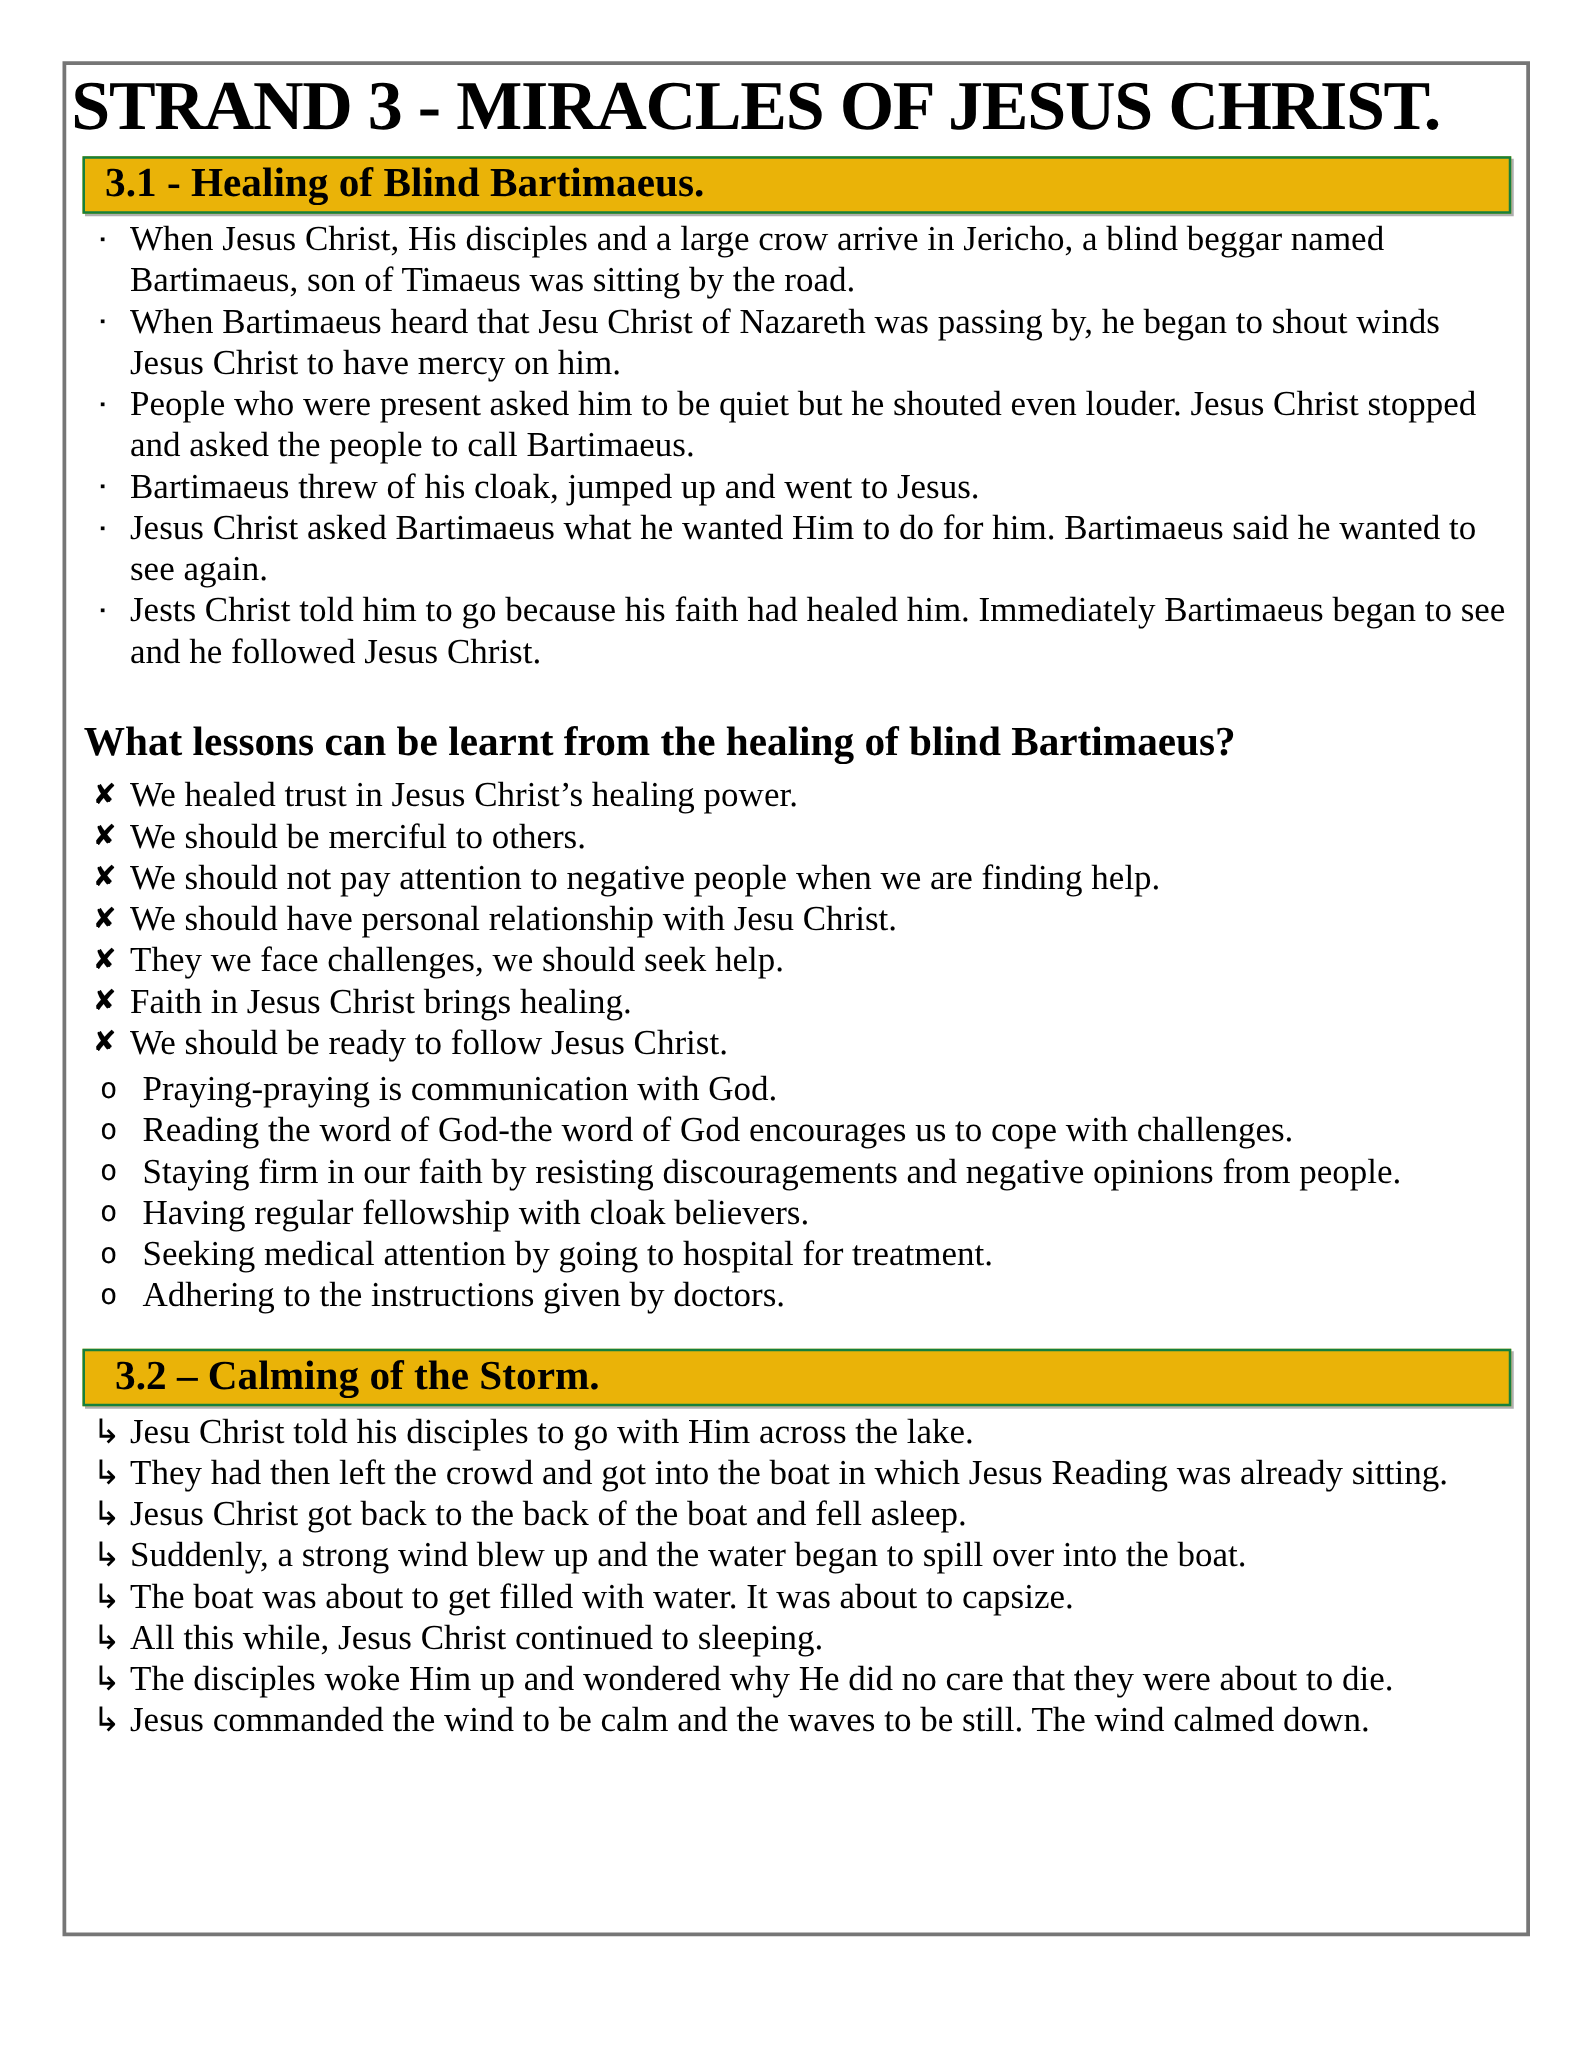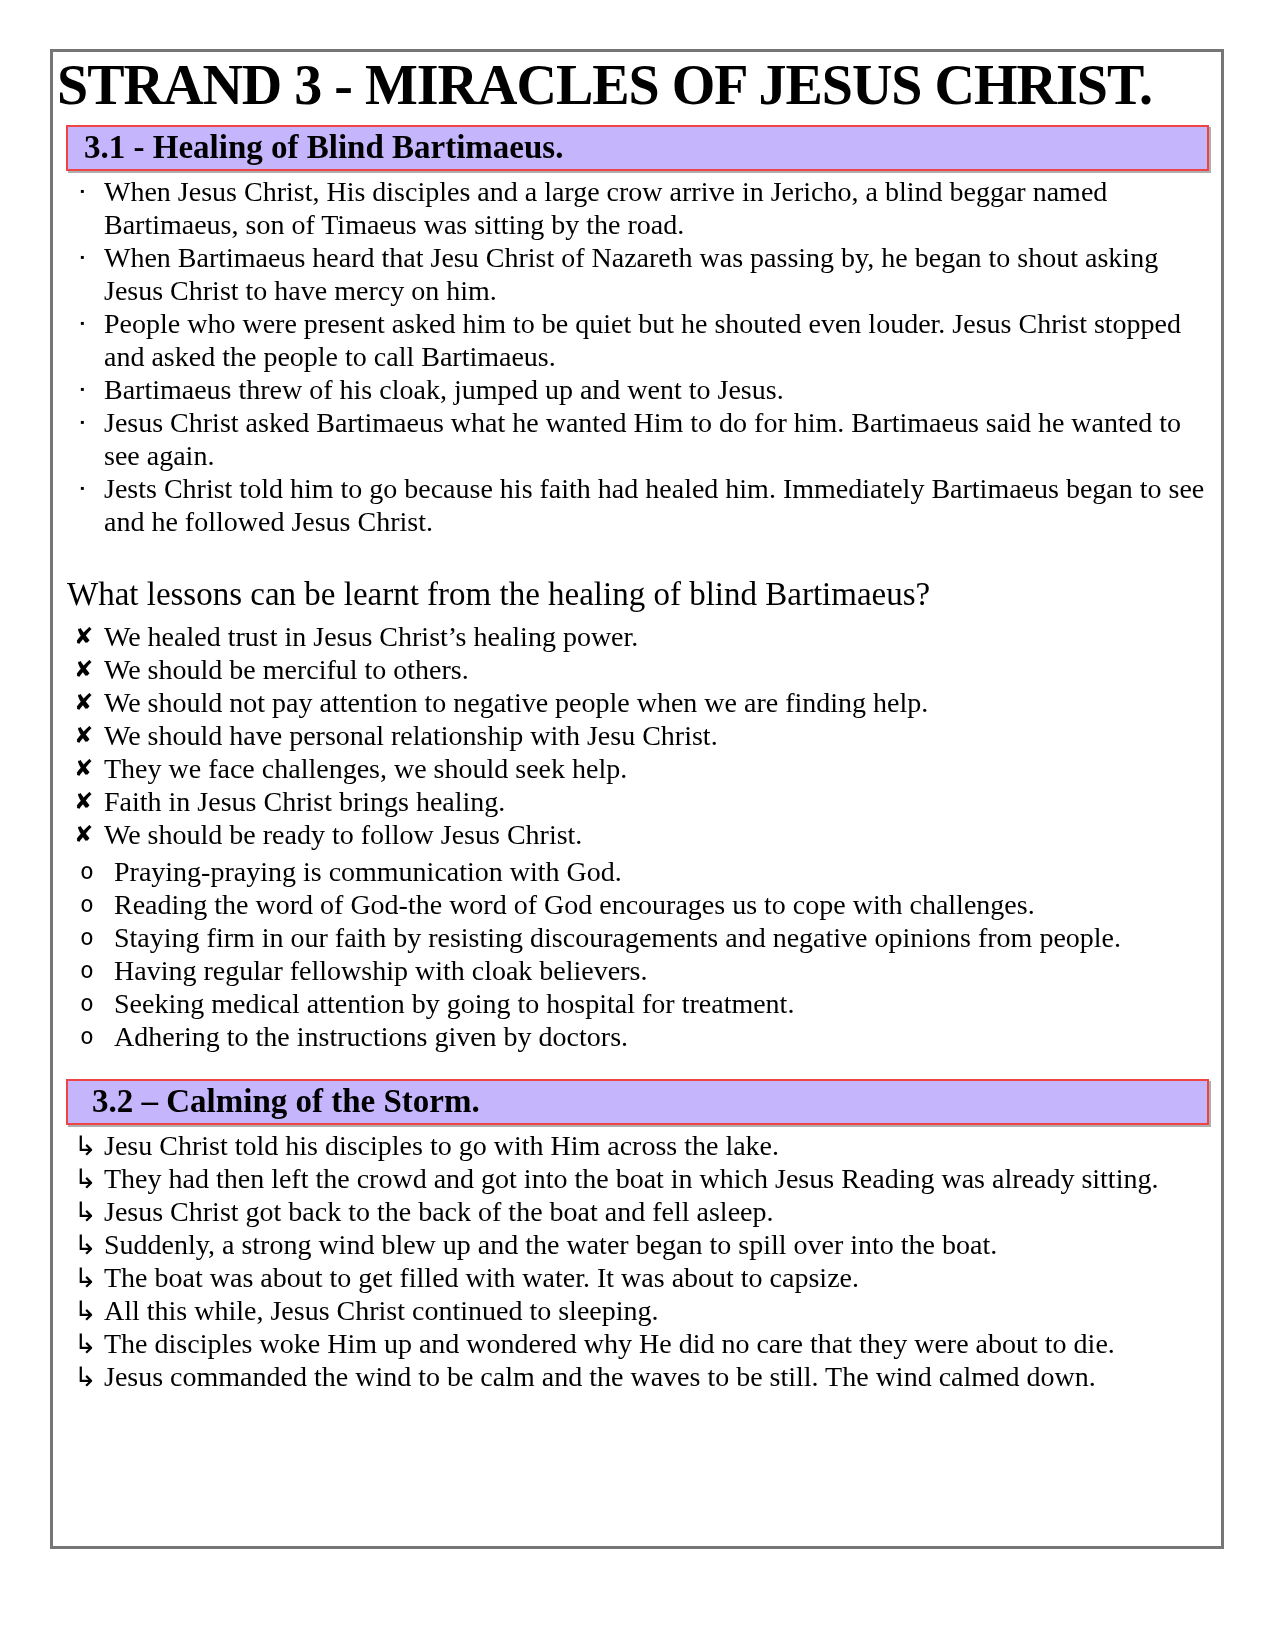--- a/index.html
+++ b/index.html
@@ -29,32 +29,32 @@
   }
   .doc-title{
     font-size:56px;
     font-weight:bold;
     letter-spacing:-1px;
     line-height:1.12;
     margin:2px 0 8px -11px;
     white-space:nowrap;
   }
   .section-heading{
-    background:#c4b5fd;
-    border:2px solid #ef4444;
+    background:#eab308;
+    border:2px solid #15803d;
     box-shadow:2px 2px 0 rgba(110,110,110,.55);
     font-size:33px;
     font-weight:bold;
     line-height:36px;
     padding:2px 8px 4px 16px;
     margin:0 4px 2px -2px;
   }
   .sub-heading{
     font-size:33px;
-    font-weight:normal;
+    font-weight:bold;
     line-height:37px;
     margin:38px 0 7px -1px;
   }
   .intro{
     font-size:28px;
     line-height:33px;
     margin:5px 0 2px 0;
   }
   ul.doc-list{
     list-style:none;
@@ -110,21 +110,21 @@
       <span>3.1 - Healing of Blind Bartimaeus.</span>
     </div>
 
     <ul class="doc-list square-list">
         <li>
           <span class="marker">▪</span>
           <span class="li-text">When Jesus Christ, His disciples and a large crow arrive in Jericho, a blind beggar named Bartimaeus, son of Timaeus was sitting by the road.</span>
         </li>
         <li>
           <span class="marker">▪</span>
-          <span class="li-text">When Bartimaeus heard that Jesu Christ of Nazareth was passing by, he began to shout asking Jesus Christ to have mercy on him.</span>
+          <span class="li-text">When Bartimaeus heard that Jesu Christ of Nazareth was passing by, he began to shout winds Jesus Christ to have mercy on him.</span>
         </li>
         <li>
           <span class="marker">▪</span>
           <span class="li-text">People who were present asked him to be quiet but he shouted even louder. Jesus Christ stopped and asked the people to call Bartimaeus.</span>
         </li>
         <li>
           <span class="marker">▪</span>
           <span class="li-text">Bartimaeus threw of his cloak, jumped up and went to Jesus.</span>
         </li>
         <li>

